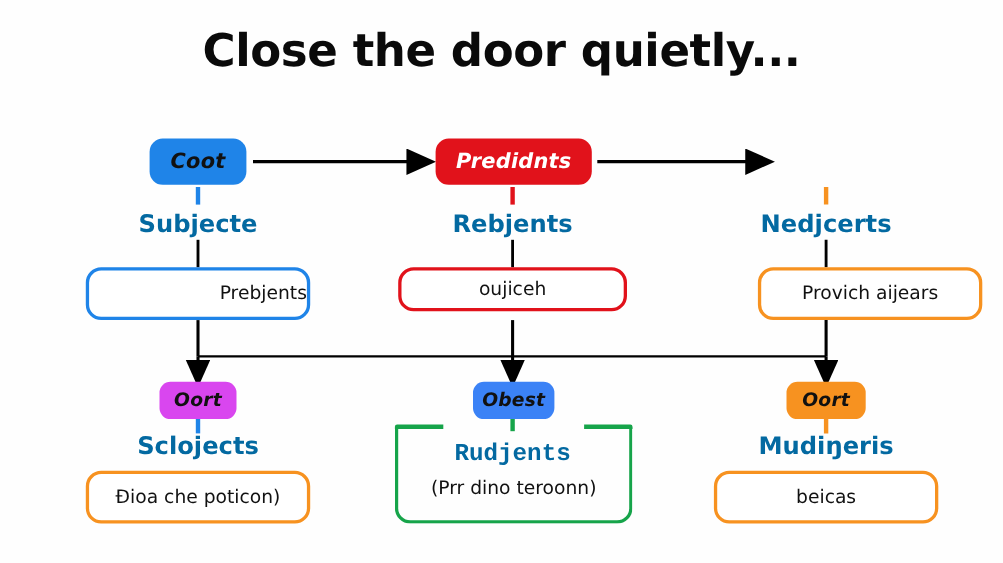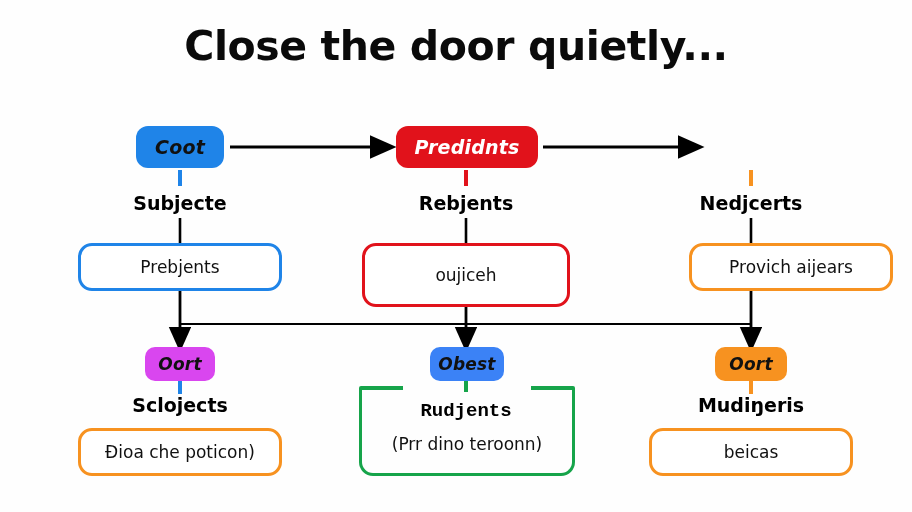--- a/index.html
+++ b/index.html
@@ -49,23 +49,23 @@
     letter-spacing: 0.2px;
   }
   .pill.small {
     height: 34px;
     border-radius: 10px;
     font-size: 17px;
   }
   .role-label {
     position: absolute;
     text-align: center;
-    font-size: 19px;
+    font-size: 22px;
     font-weight: bold;
-    color: #000000;
+    color: #0369a1;
   }
   .outline-box {
     position: absolute;
     box-sizing: border-box;
     border-radius: 14px;
     background: #ffffff;
     display: flex;
     align-items: center;
     justify-content: center;
     font-size: 17px;
@@ -141,25 +141,25 @@
     <span>Predidnts</span>
   </div>
   <div class="role-label" style="left:386px; top:192px; width:160px;">
     <span>Rebjents</span>
   </div>
 
   <div class="role-label" style="left:671px; top:192px; width:160px;">
     <span>Nedjcerts</span>
   </div>
 
-  <div class="outline-box" style="left:78px; top:243px; width:204px; height:48px; border:3.5px solid #1f84e8;">
+  <div class="outline-box" style="left:78px; top:243px; width:204px; height:48px; border:3.5px solid #1f84e8;justify-content:flex-end;">
     <span>Prebjents</span>
   </div>
 
-  <div class="outline-box" style="left:362px; top:243px; width:208px; height:64px; border:3.5px solid #e1121b;">
+  <div class="outline-box" style="left:362px; top:243px; width:208px; height:40px; border:3.5px solid #e1121b;">
     <span>oujiceh</span>
   </div>
 
   <div class="outline-box" style="left:649px; top:243px; width:204px; height:48px; border:3.5px solid #f79220;margin-left:40px;">
     <span>Provich aijears</span>
   </div>
 
   <div class="pill small" style="left:145px; top:347px; width:70px; background:#d946ef; color:#111111;">
     <span>Oort</span>
   </div>

